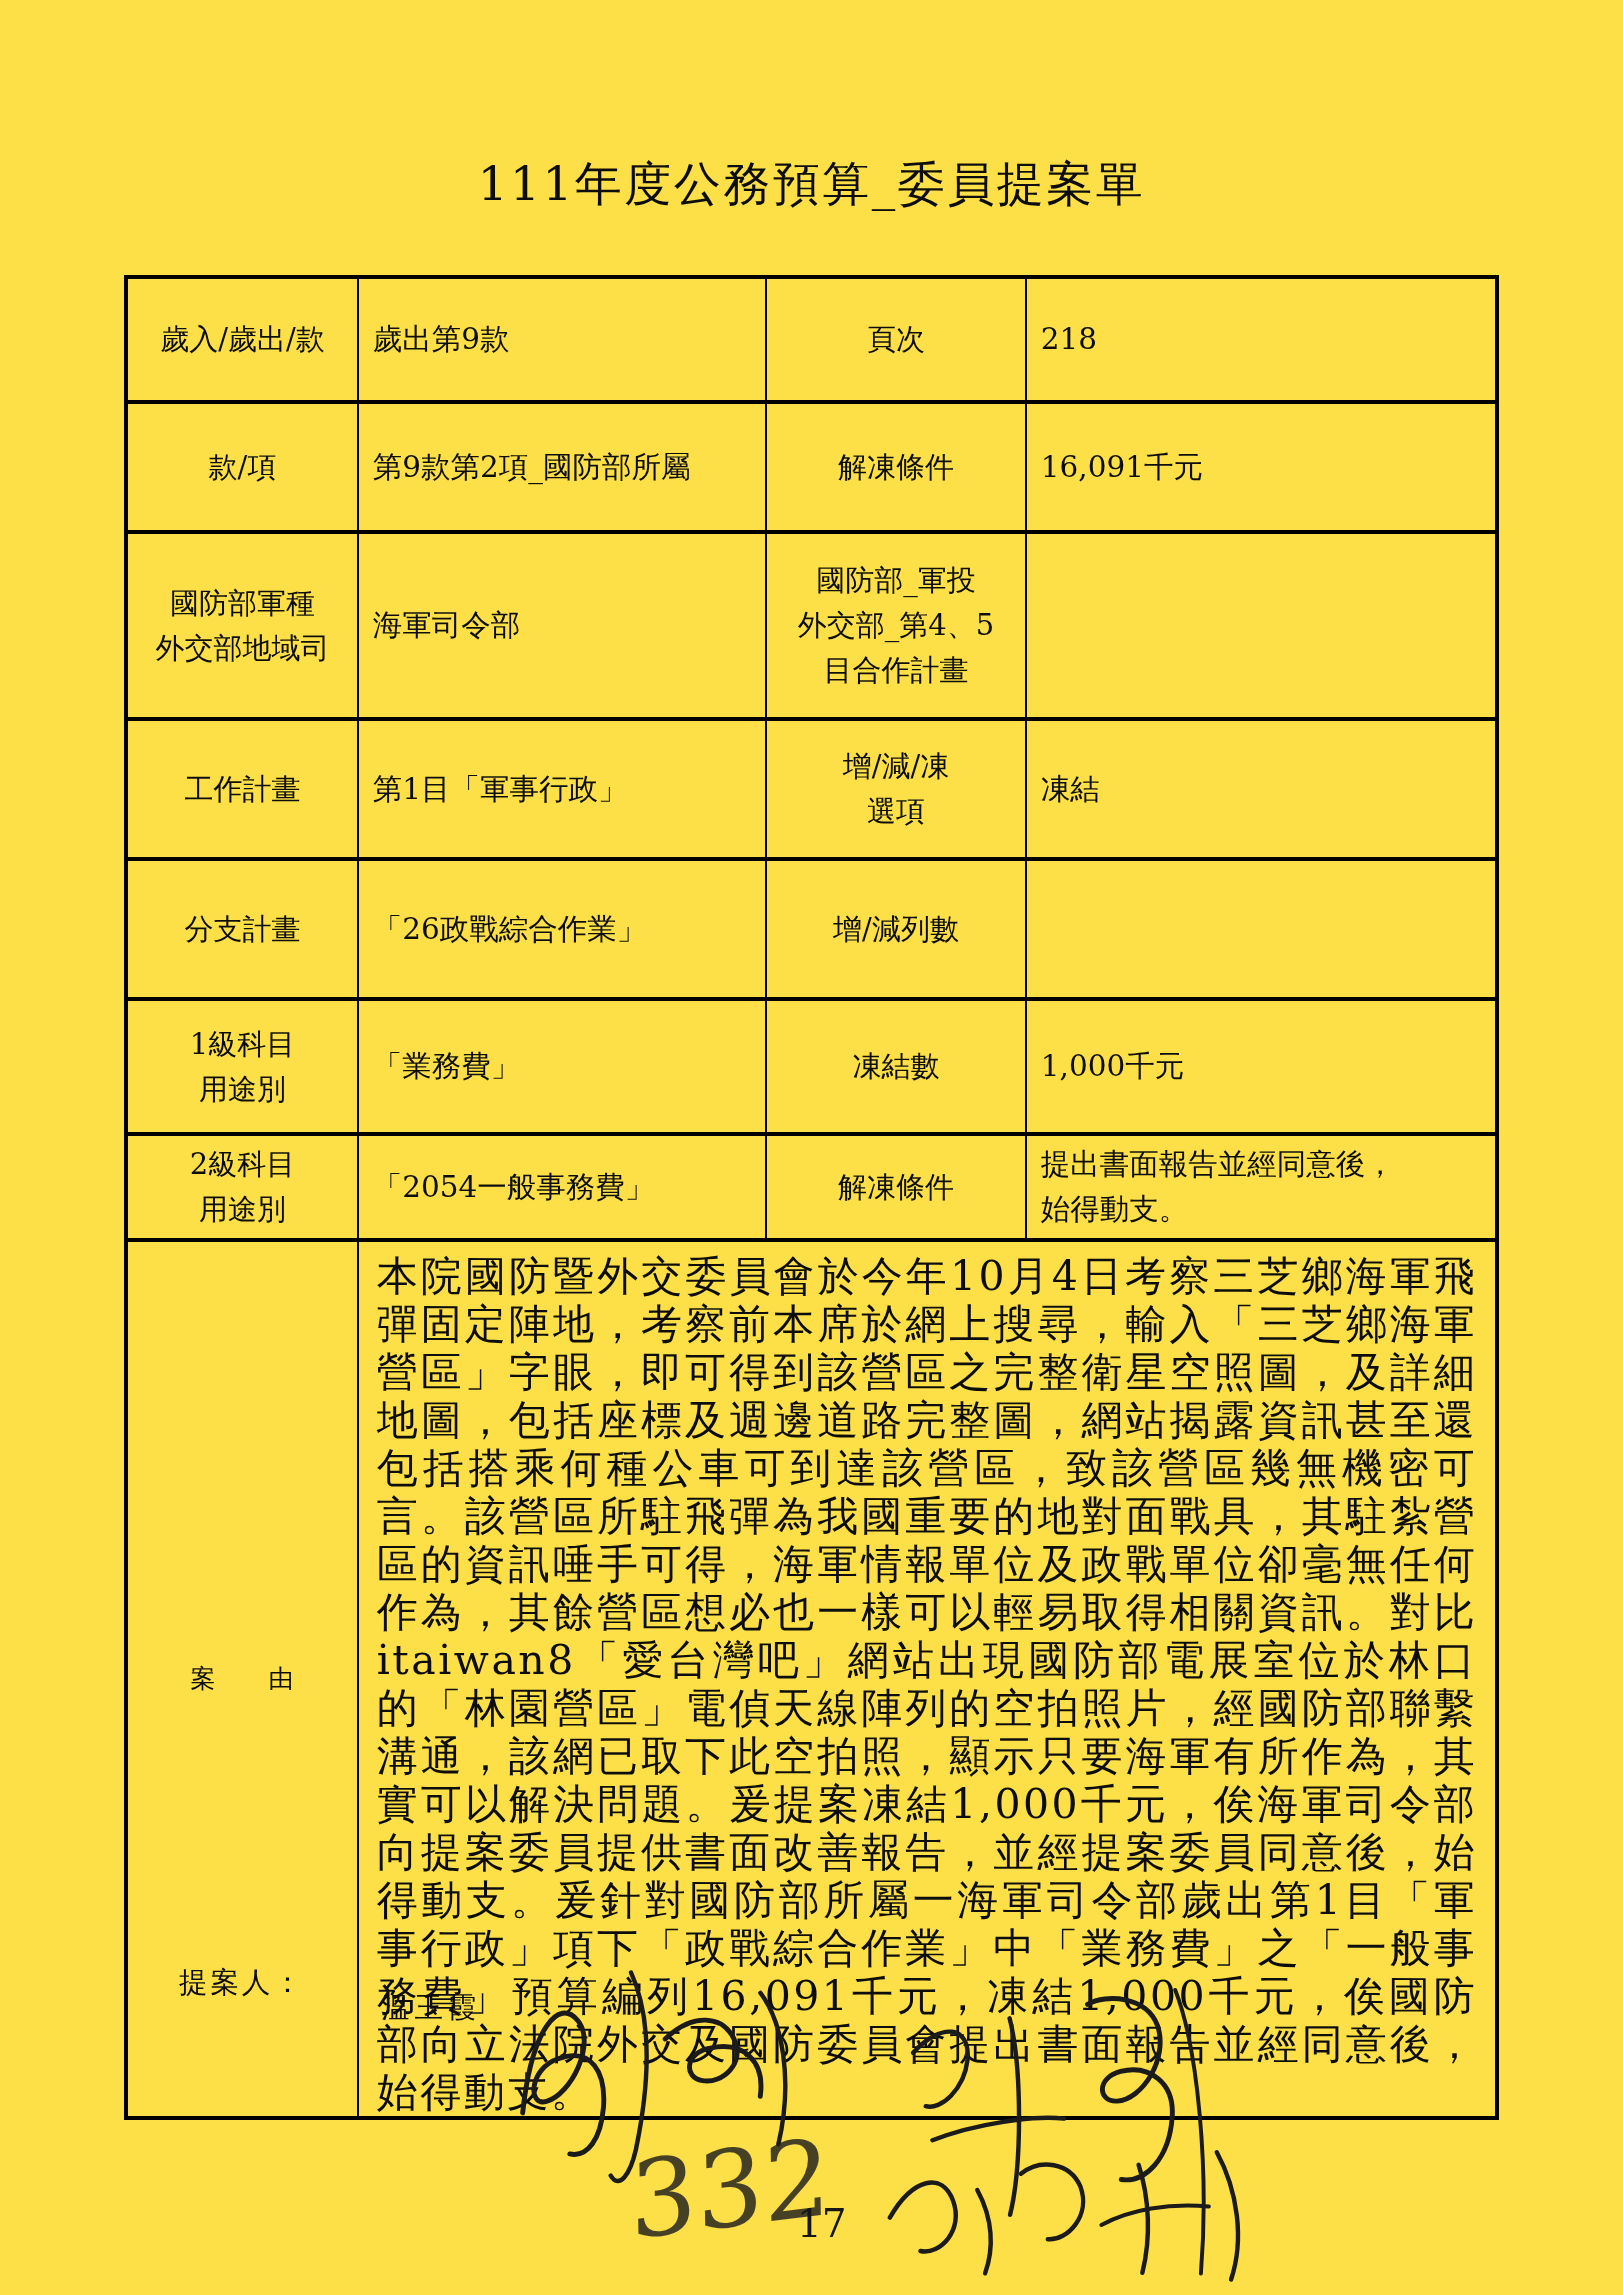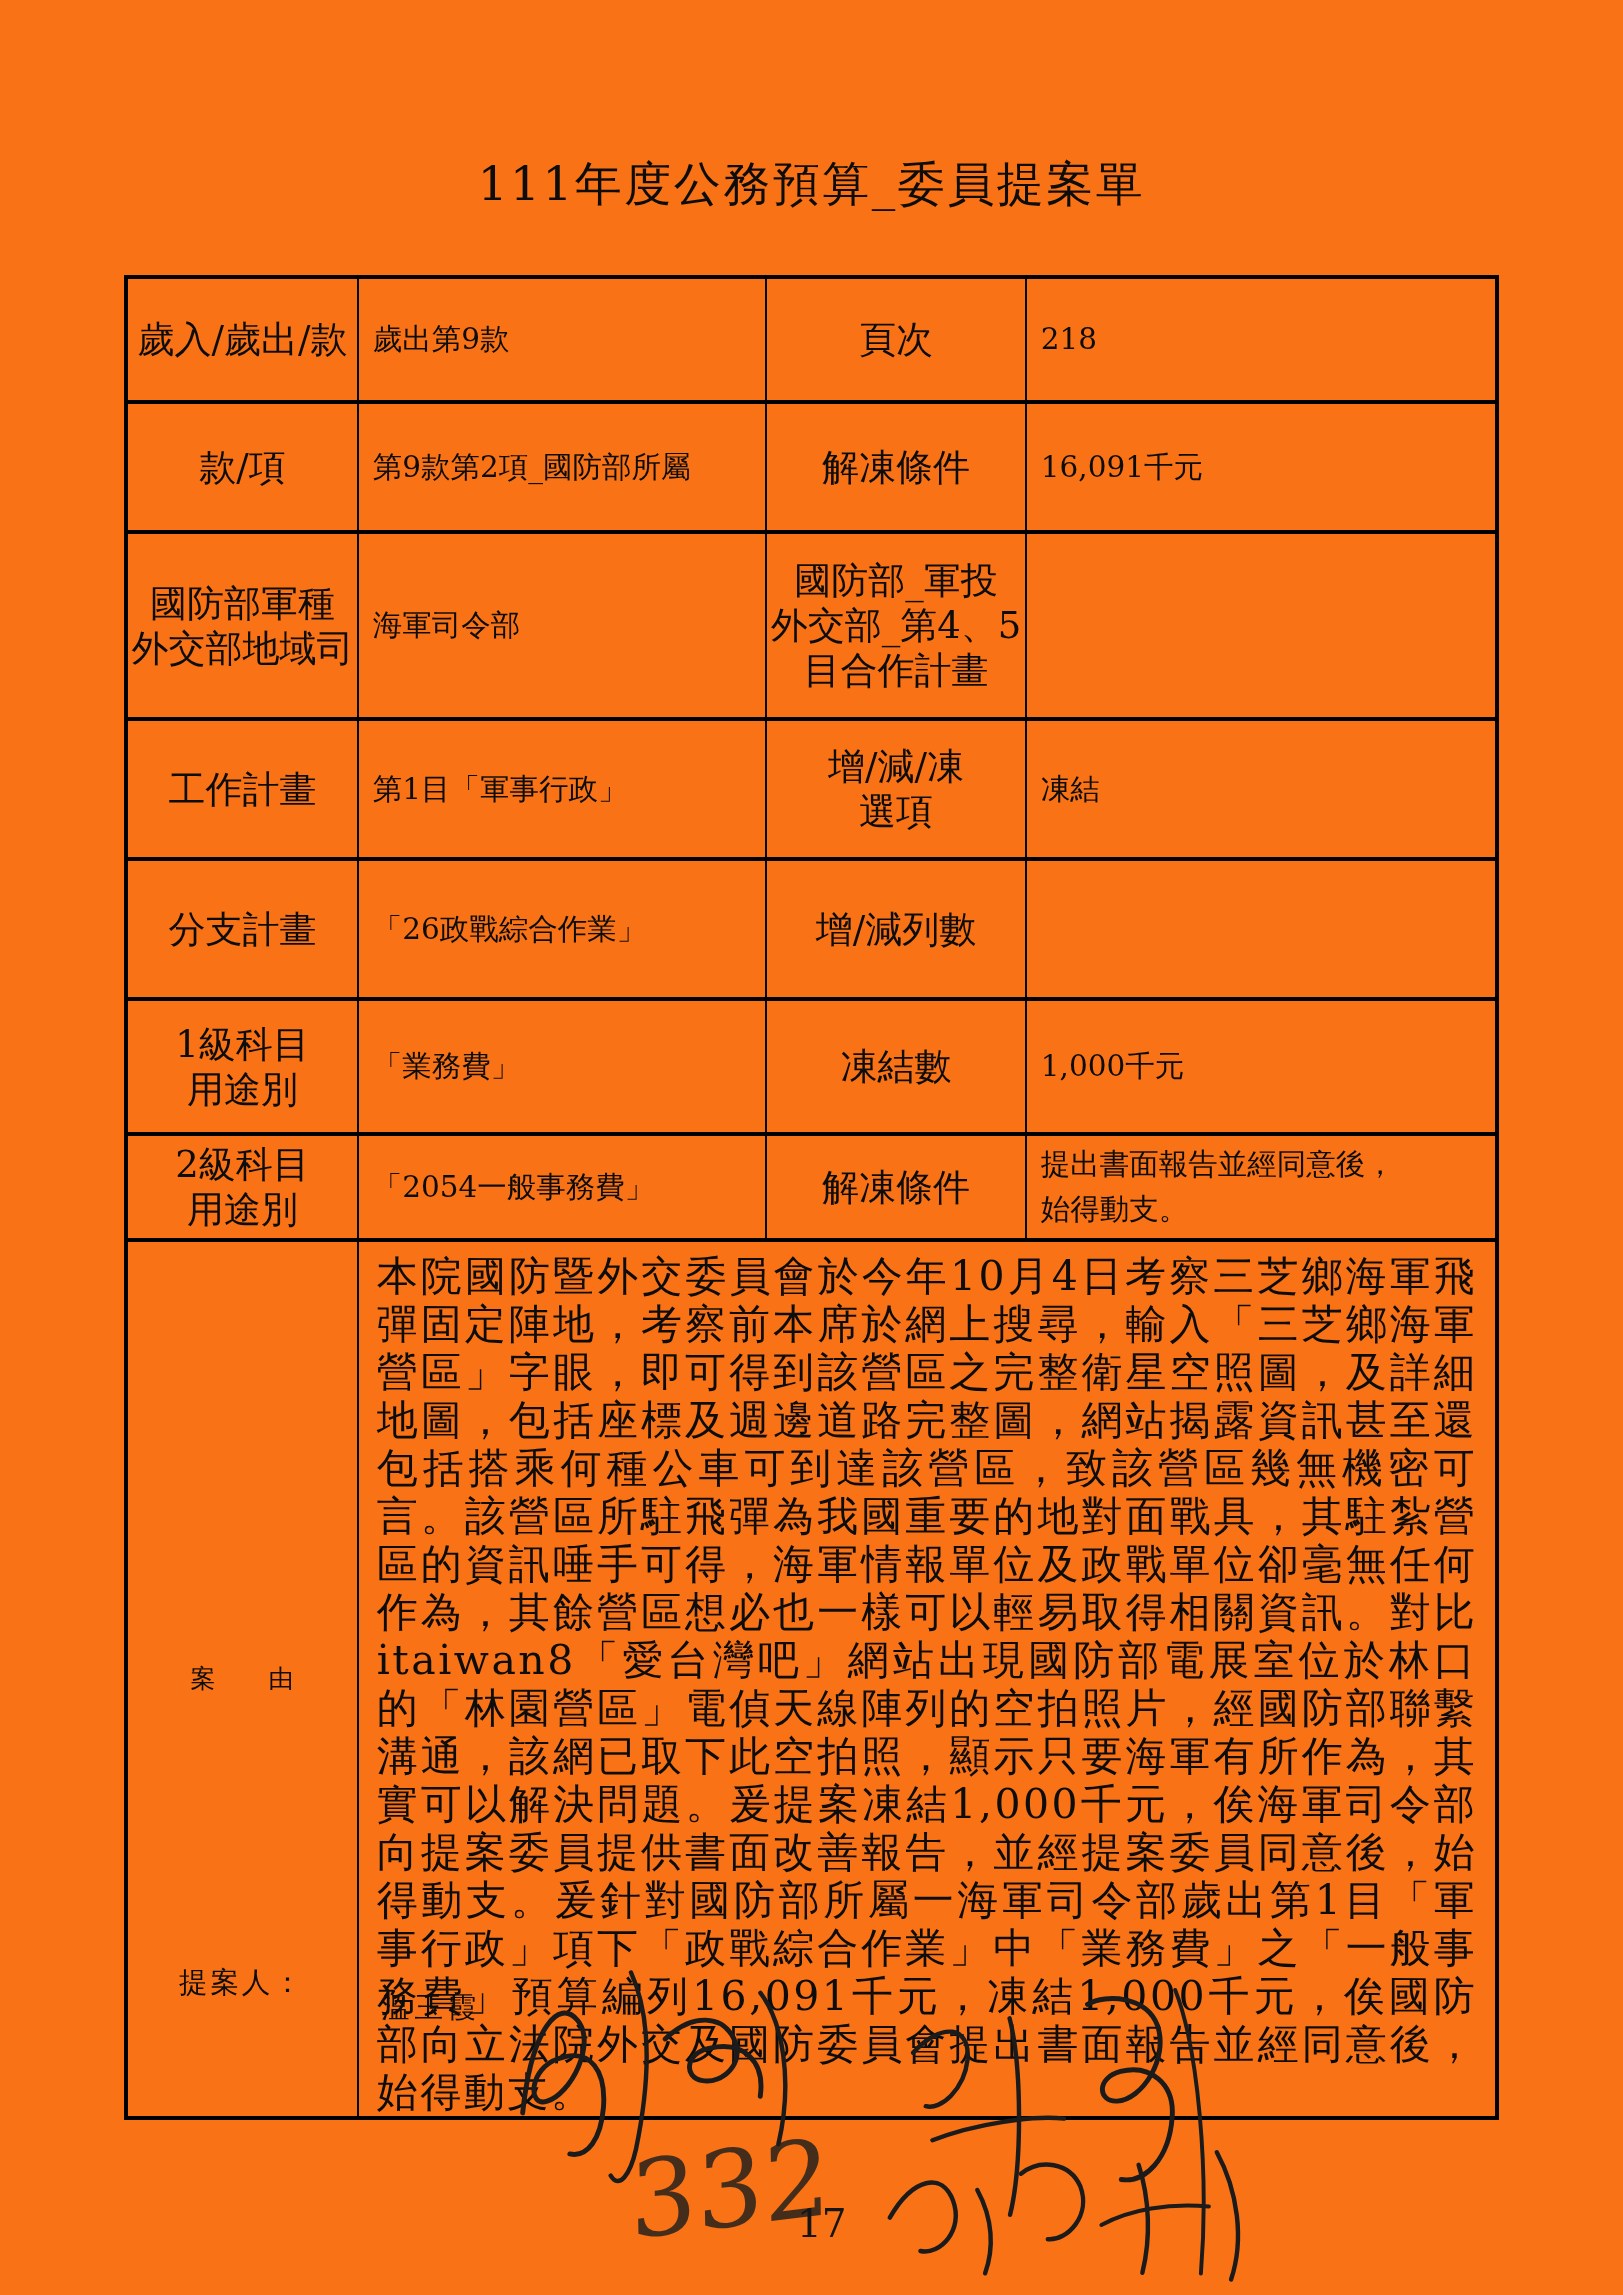--- a/index.html
+++ b/index.html
@@ -1,19 +1,19 @@
 <!DOCTYPE html>
 <html style="font-size:7.9px"><head>
 <meta charset="utf-8">
 <style>
   html,body{margin:0;padding:0;background:#d9d9d9;}
   .page{
     position:relative;
     width:1623px;height:2295px;
-    background:#f97316;
+    background:#fde047;
     font-family:"DejaVu Serif","Liberation Serif",serif;
     color:#0d0d0d;
     overflow:hidden;
   }
   .title{
     position:absolute;
     left:0;top:153px;width:100%;
     margin:0;
     text-align:center;
     font-size:47px;
@@ -30,21 +30,21 @@
   }
   table.form td{
     border:2.5px solid #000;
     border-top-width:4.4px;
     border-bottom-width:4.4px;
     vertical-align:middle;
     overflow:hidden;
   }
   td.lab{
     text-align:center;
-    font-size:37px;
+    font-size:29px;
     line-height:45px;
     white-space:pre-line;
   }
   td.val{
     text-align:left;
     padding:0 13.8px;
     font-size:29.5px;
     line-height:45px;
     white-space:pre-line;
   }

